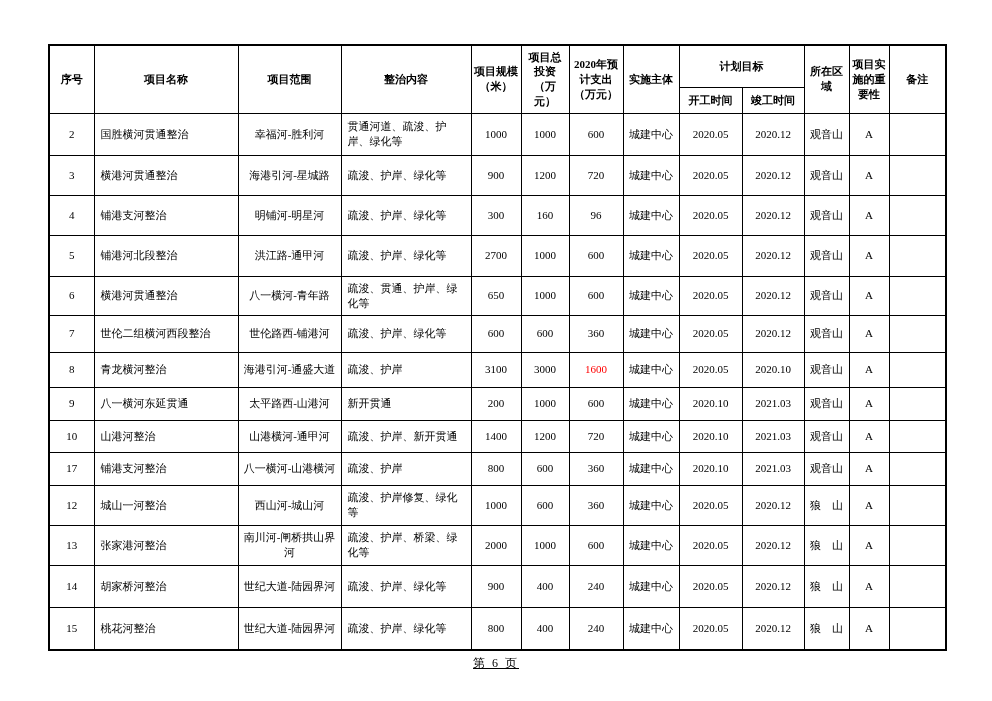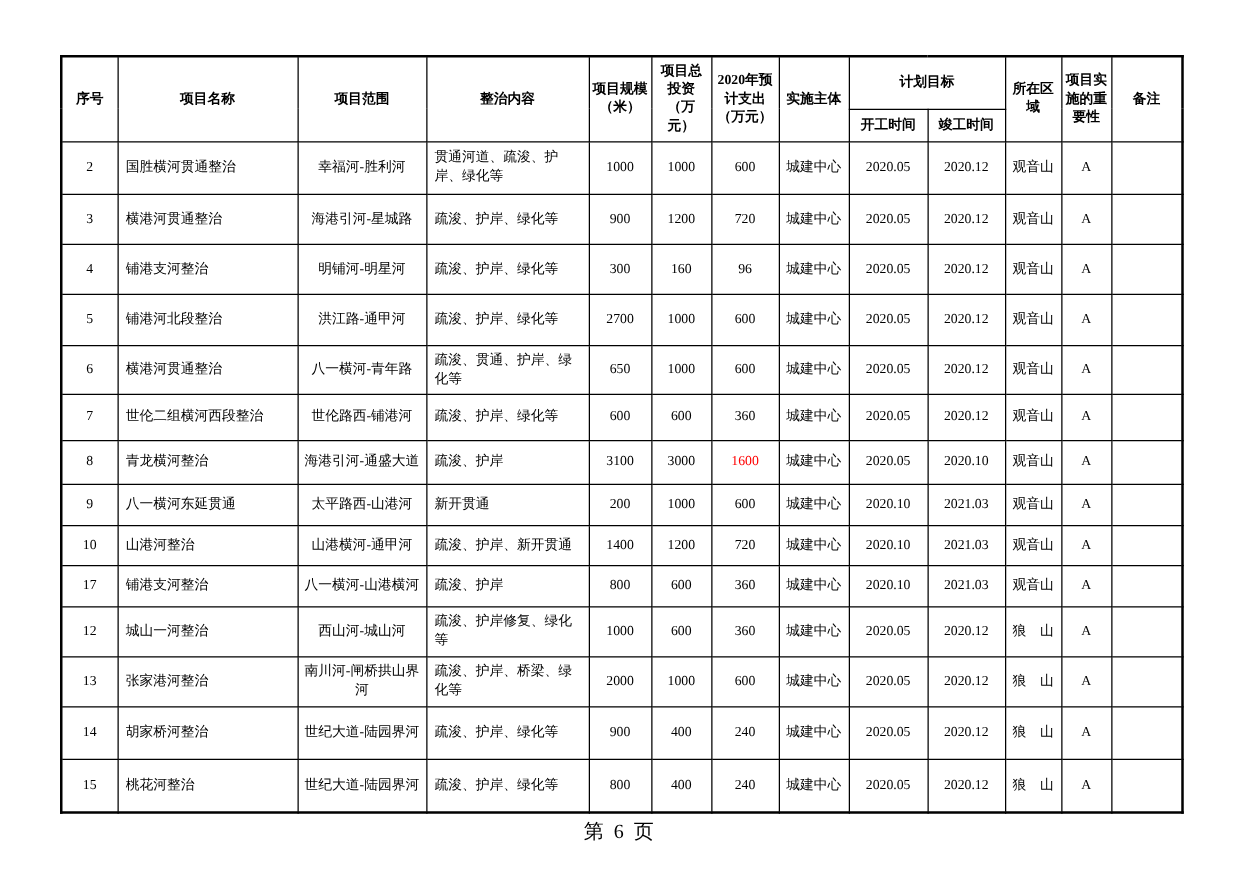--- a/index.html
+++ b/index.html
@@ -18,21 +18,21 @@
     border:1px solid #000;
     font-size:11px; line-height:1.35;
     text-align:center; vertical-align:middle;
     padding:2px 3px; overflow:hidden;
     word-break:break-all;
   }
   table.proj thead th { font-weight:bold; padding:2px 2px; }
   table.proj td.l { text-align:left; padding-left:6px; }
   .footer {
     position:absolute; left:0; top:655px; width:992px;
-    text-align:center; font-size:16px; letter-spacing:2px;
+    text-align:center; font-size:12px; letter-spacing:2px;text-decoration:underline;
   }
 </style>
 </head>
 <body>
 
 <div class="sheet">
 
   <table class="proj">
     <colgroup>
       <col style="width:45px">

